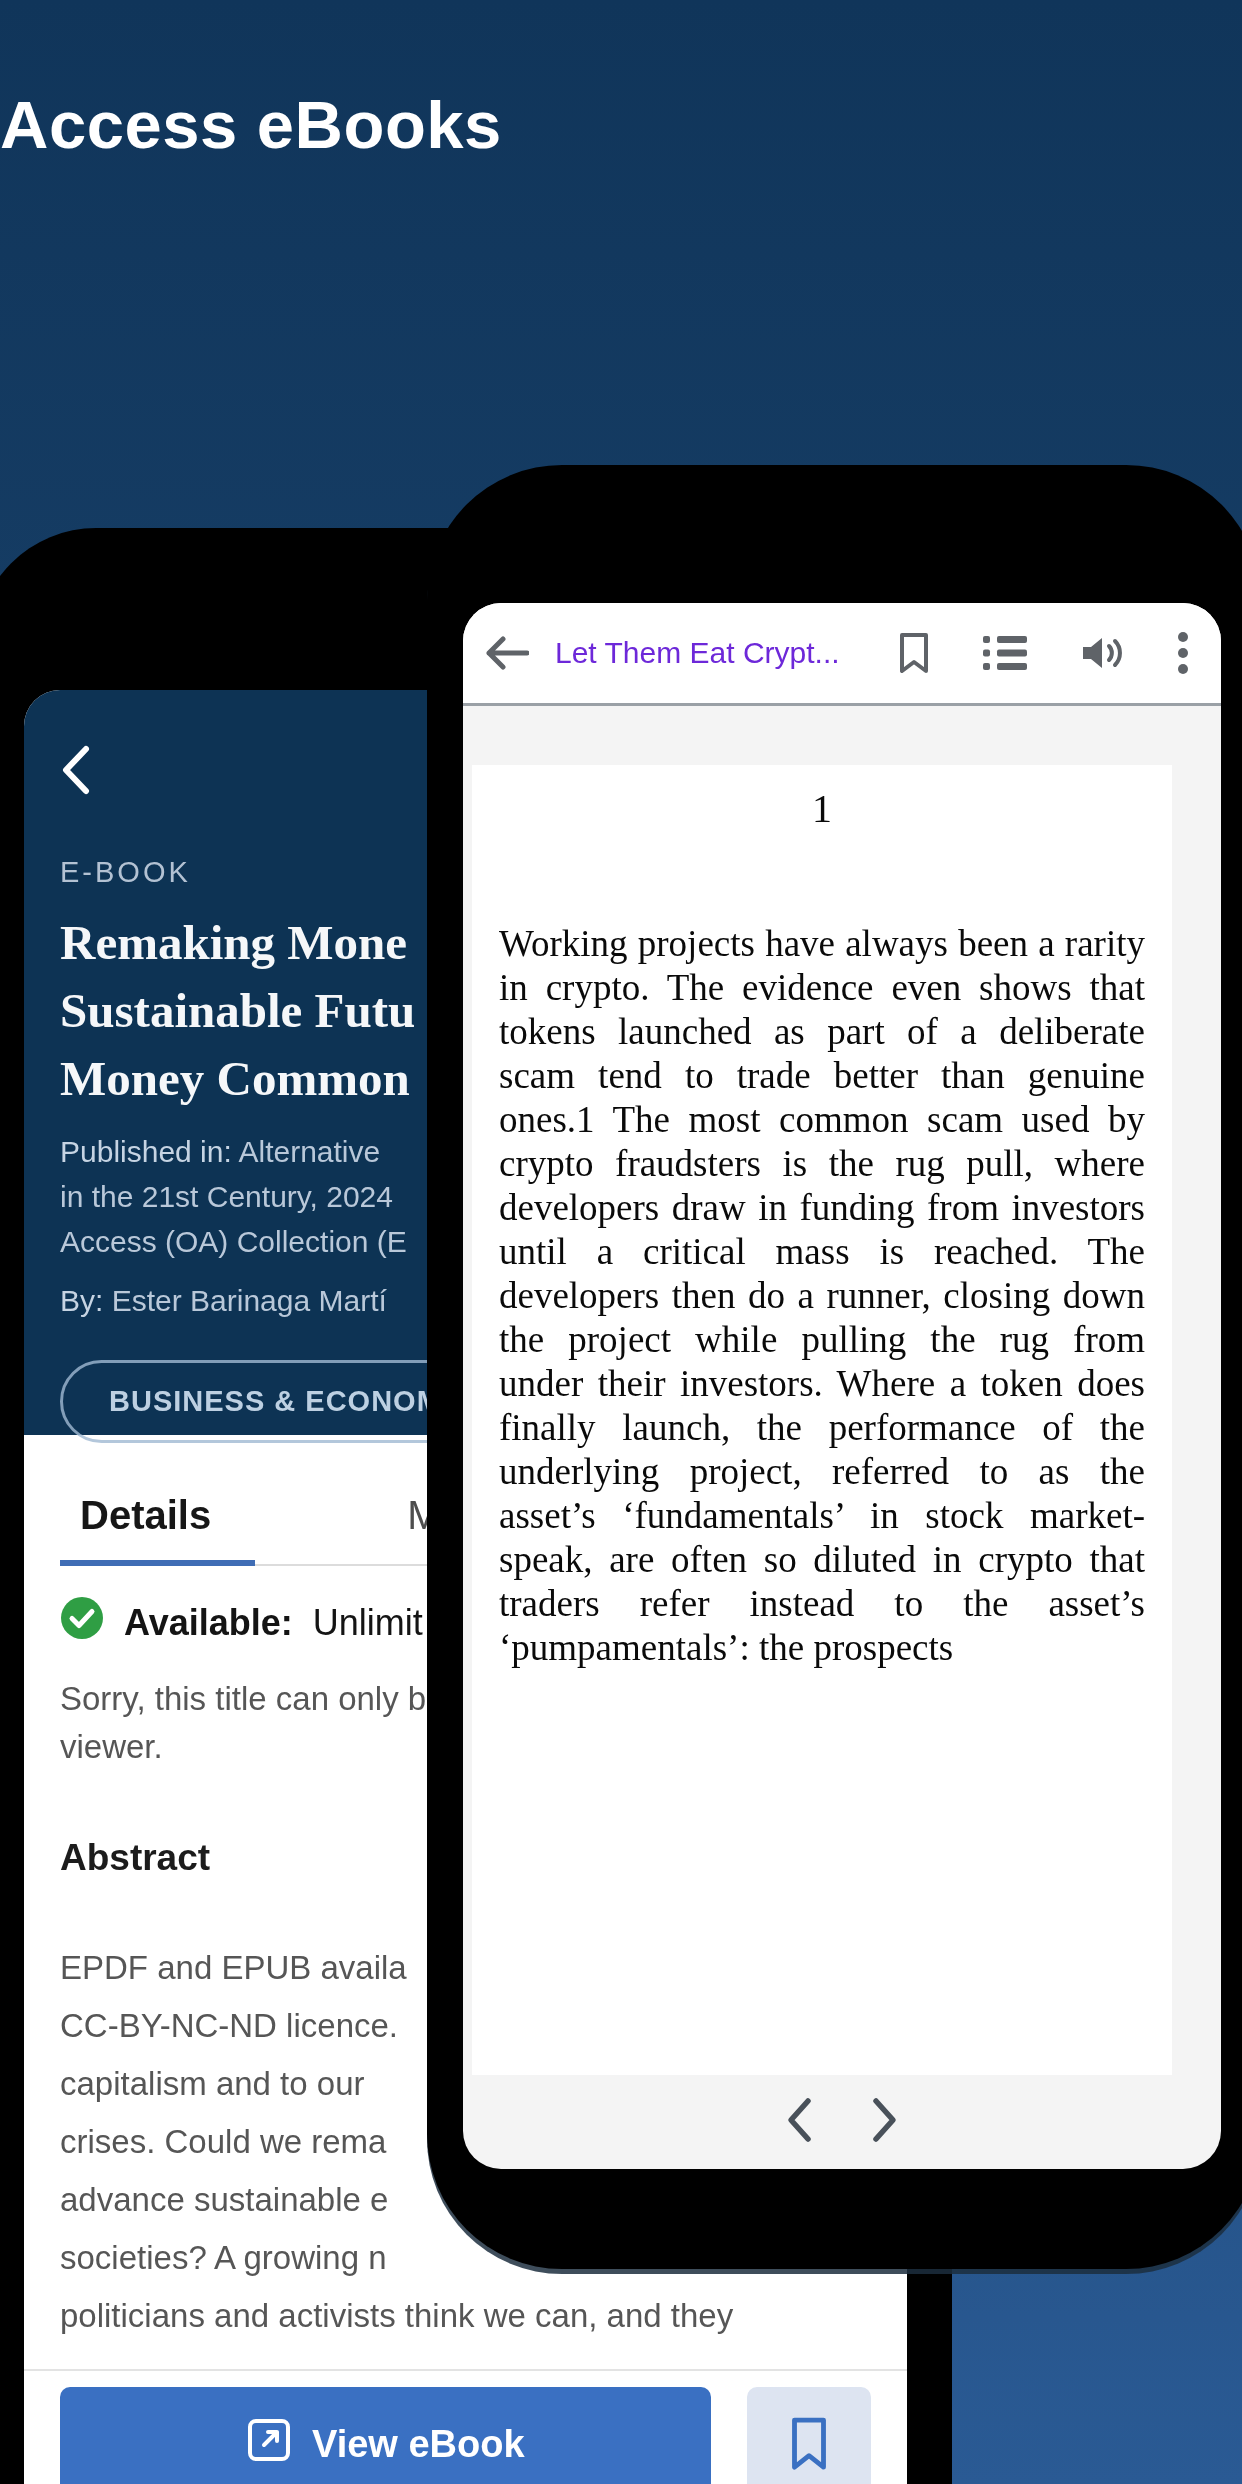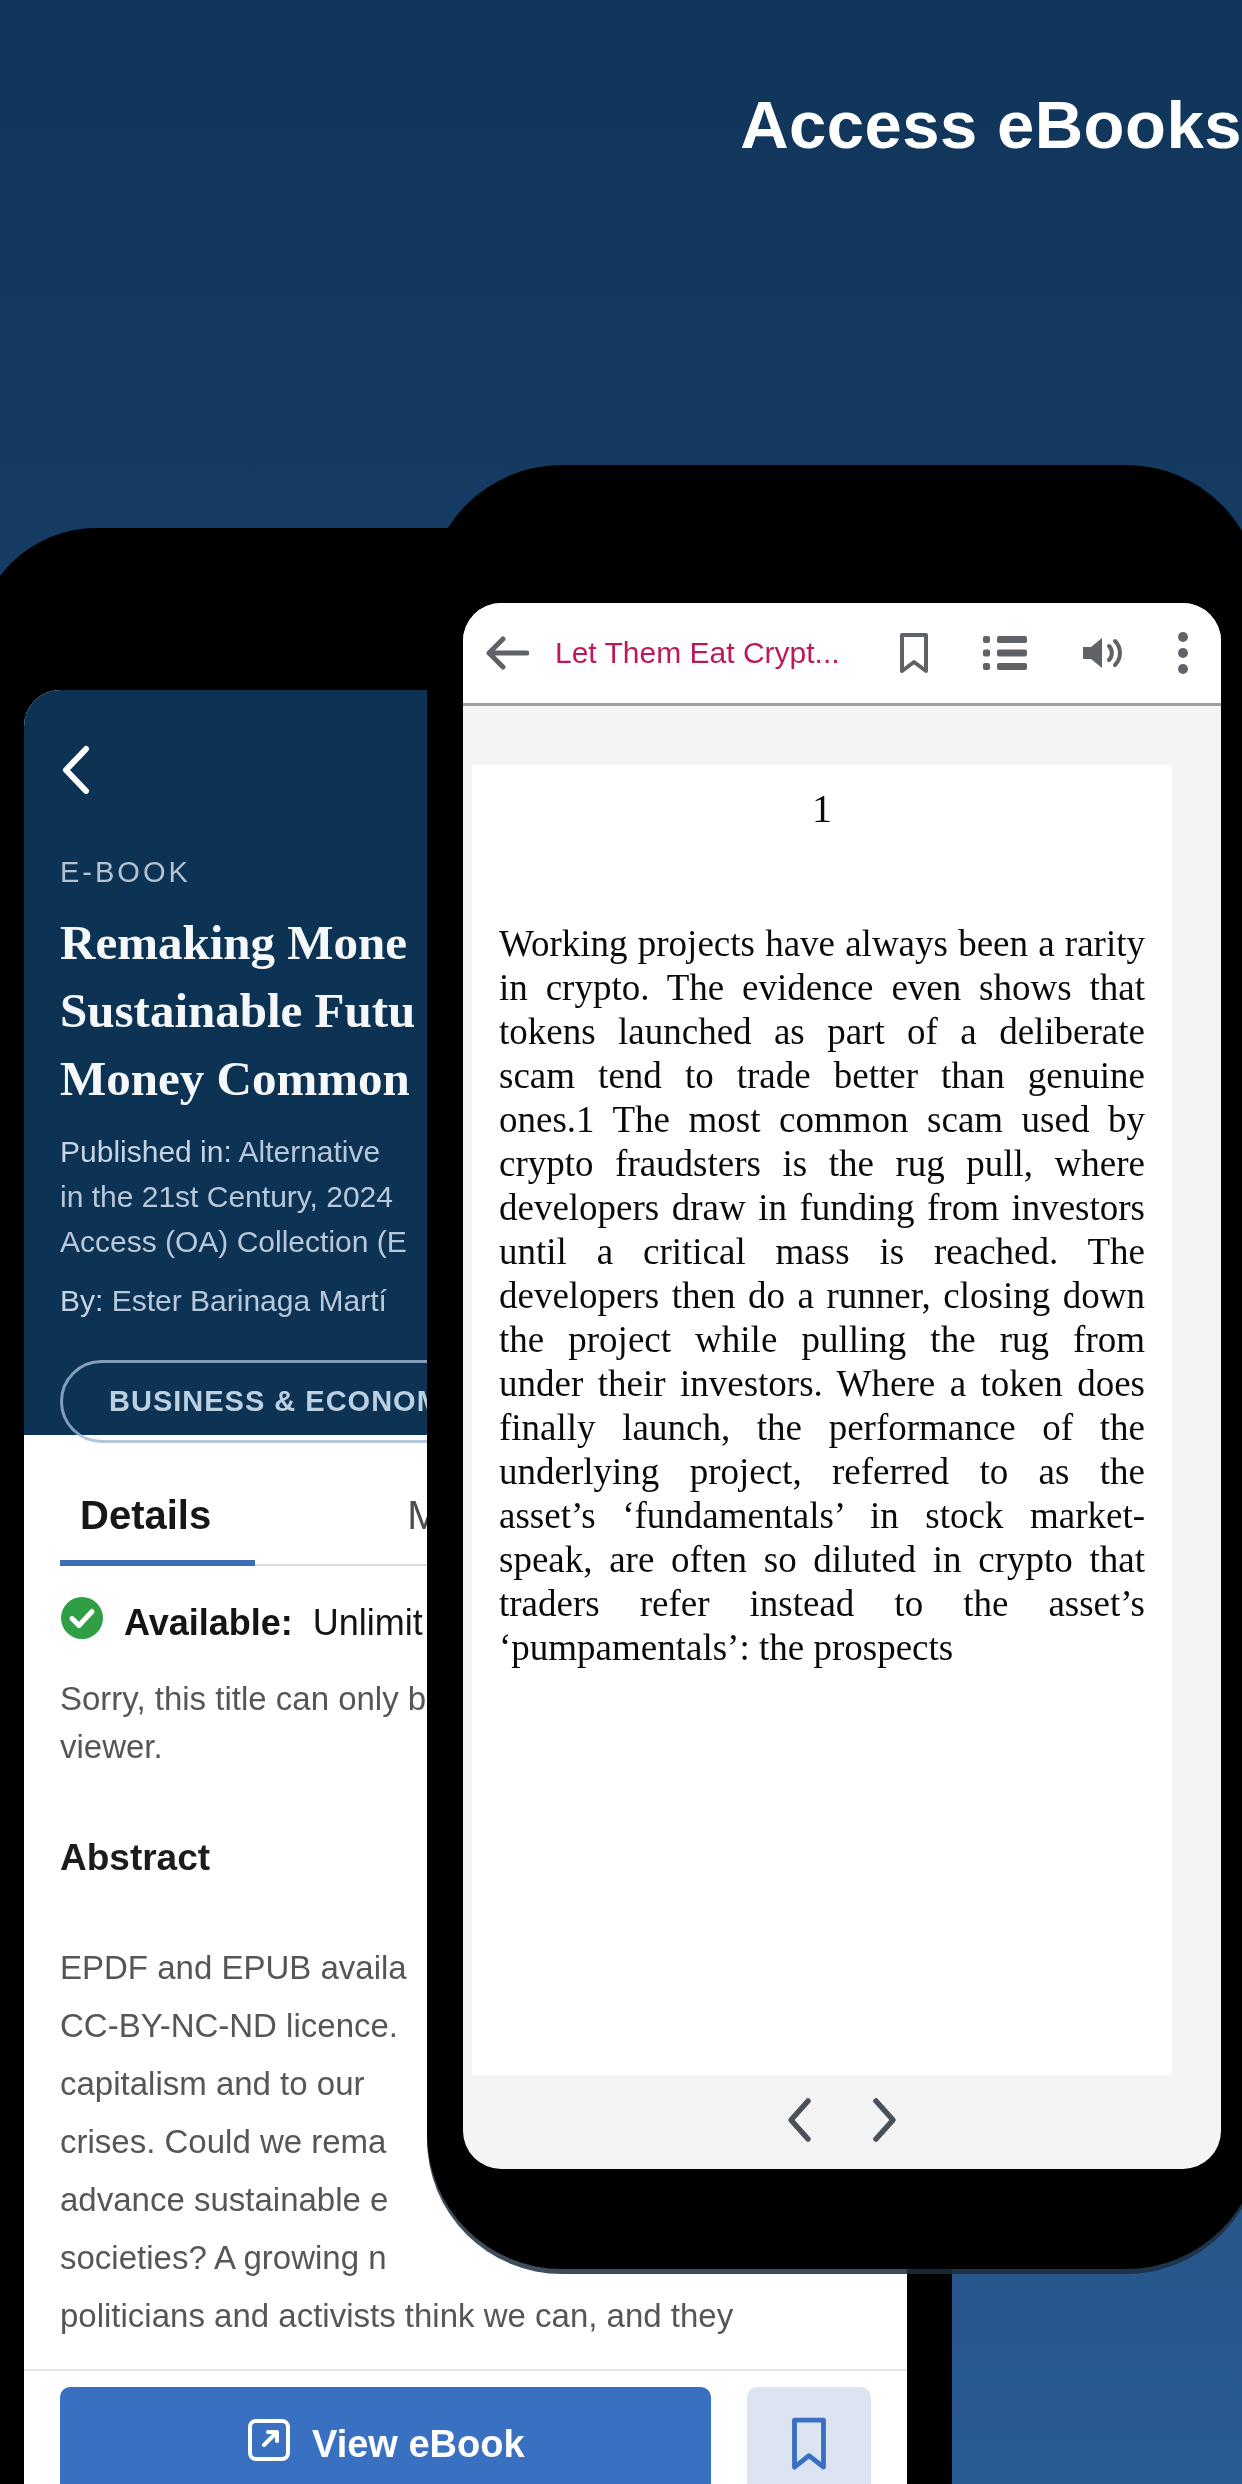--- a/index.html
+++ b/index.html
@@ -2,21 +2,21 @@
 <html style="--bg-top: #10355a; --bg-bottom: #2a5a94; --navy-screen: #0d3354; --accent-blue: #3a70c2; --tab-underline: #3f6db5; --available-green: #2f9e44; --reader-icon: #5f6368; --bookmark-btn-bg: #dde4f1;"><head>
 <meta charset="utf-8">
 <style>
   html,body{margin:0;padding:0;background:#0f3357;}
   .stage{
     position:relative;width:1242px;height:2484px;overflow:hidden;
     background:linear-gradient(180deg,var(--bg-top,#10355a) 0%,#1a436d 48%,var(--bg-bottom,#2a5a94) 100%);
     font-family:"Liberation Sans","DejaVu Sans",sans-serif;
   }
   
-  .hero{position:absolute;top:0;left:0;width:100%;text-align:right;}
+  .hero{position:absolute;top:0;left:0;width:100%;text-align:left;}
   .hero-title{margin-top:86px;font-size:67px;font-weight:700;color:#ffffff;letter-spacing:.5px;}
   .hero-subtitle{margin-top:108px;font-size:46px;color:#b4c2d2;}
   
   .phone{position:absolute;background:#000;}
   .phone-left{left:-24px;top:528px;width:976px;height:2000px;border-radius:120px 120px 0 0;z-index:1;}
   .screen-left{position:absolute;left:48px;top:162px;width:883px;height:1838px;border-radius:36px 36px 0 0;background:#fff;overflow:hidden;}
   .phone-right{left:427px;top:465px;width:834px;height:1804px;border-radius:135px;z-index:2;box-shadow:0 5px 0 rgba(28,46,62,.85);}
   .screen-right{position:absolute;left:36px;top:138px;width:758px;height:1566px;border-radius:38px;background:#f4f4f4;overflow:hidden;display:flex;flex-direction:column;}
   
   .ebook-header{background:var(--navy-screen,#0d3354);height:745px;box-sizing:border-box;padding:54px 0 0 36px;color:#b9c8d9;}
@@ -37,21 +37,21 @@
   .restriction{margin-top:26px;}
   .abstract-h{margin-top:66px;font-size:37px;font-weight:700;color:#1c1c1c;}
   .abstract{margin-top:60px;}
   .abs-line{font-size:33px;line-height:58px;color:#565656;white-space:nowrap;}
   .details-divider{height:2px;background:#e3e3e3;margin:24px -36px 0 -36px;}
   .btn-row{display:flex;gap:36px;margin-top:16px;padding-bottom:40px;}
   .view-btn{width:660px;height:114px;background:var(--accent-blue,#3a70c2);border-radius:10px;display:flex;align-items:center;justify-content:center;gap:20px;color:#fff;font-size:38px;font-weight:700;border:none;}
   .bm-btn{width:126px;height:114px;background:var(--bookmark-btn-bg,#dde4f1);border-radius:10px;display:flex;align-items:center;justify-content:center;border:none;}
   
   .reader-topbar{height:100px;background:#ffffff;border-bottom:3px solid #9aa0a6;display:flex;align-items:center;padding:0 32px 0 22px;flex:0 0 auto;}
-  .reader-title{margin-left:26px;font-size:30px;color:#be185d;white-space:nowrap;}
+  .reader-title{margin-left:26px;font-size:30px;color:#6d28d9;white-space:nowrap;}
   .topbar-icons{margin-left:auto;display:flex;align-items:center;gap:52px;}
   .reader-body{position:relative;flex:1;}
   .book-page{position:absolute;left:9px;top:59px;width:700px;height:1310px;background:#ffffff;box-sizing:border-box;padding:20px 27px;overflow:hidden;font-family:"Liberation Serif","DejaVu Serif",serif;color:#0a0a0a;}
   .chap-num{text-align:center;font-size:40px;}
   .chap-title{text-align:center;font-size:42px;margin-top:16px;}
   .book-body{margin-top:90px;font-size:37px;line-height:44px;text-align:justify;}
   .pager{position:absolute;bottom:24px;left:0;width:100%;display:flex;justify-content:center;gap:56px;}
   .icon-btn{background:none;border:none;padding:0;display:flex;align-items:center;}
 </style>
 </head>

